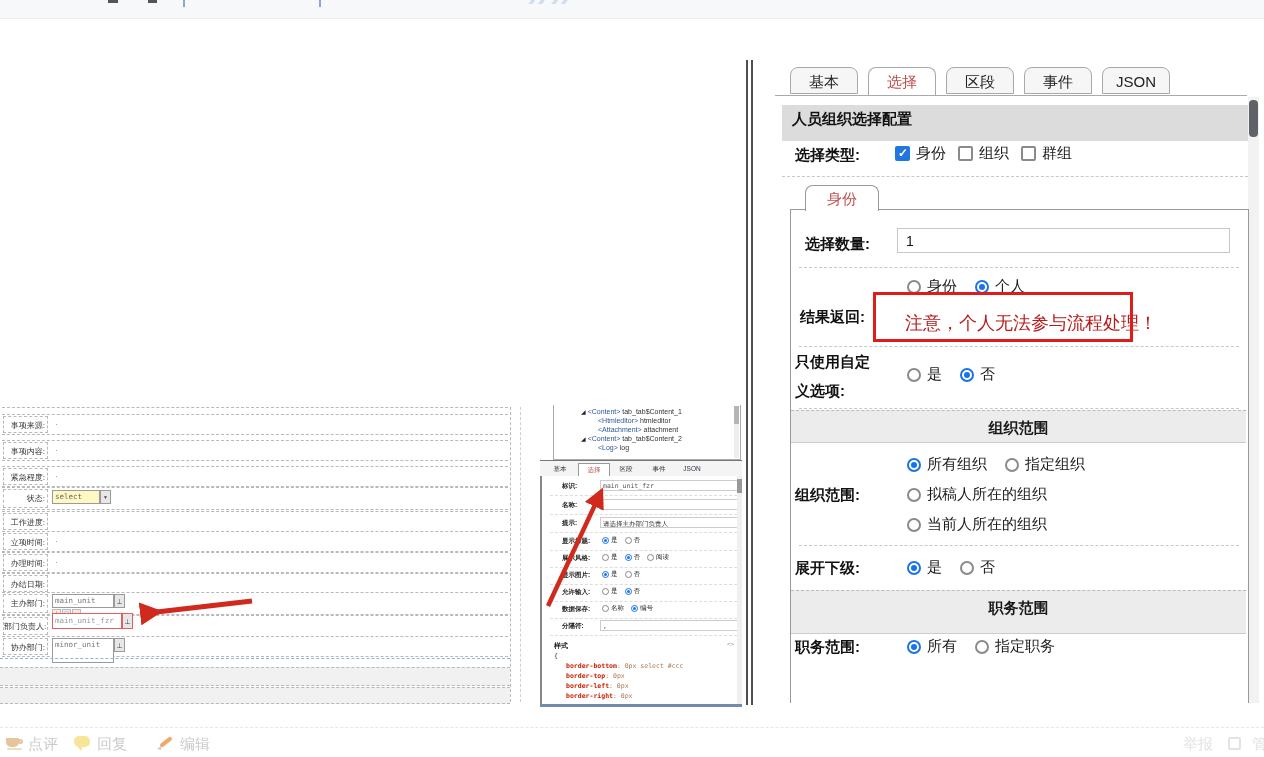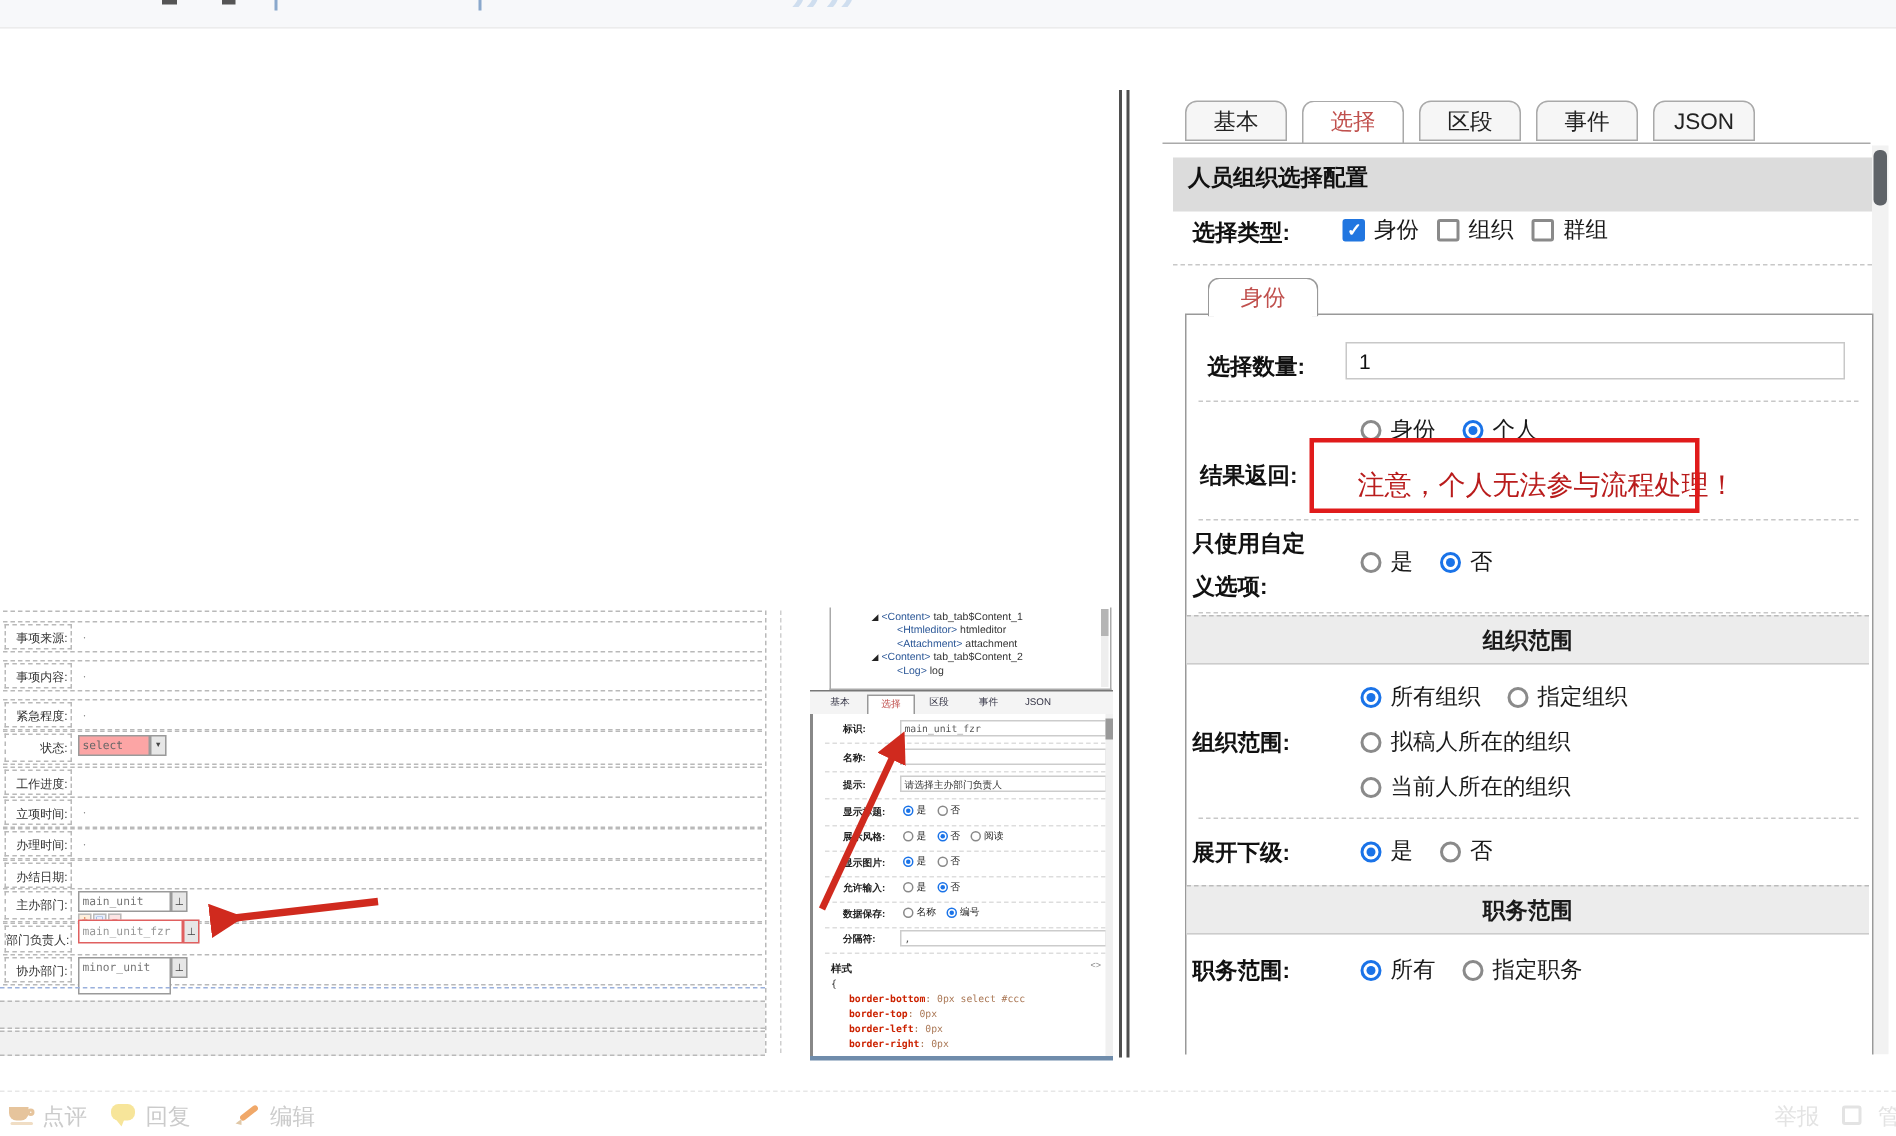--- a/index.html
+++ b/index.html
@@ -119,21 +119,21 @@
   <div class="frow" style="top:187px;height:21px">
       <div class="flbl">主办部门:</div>
     </div>
   <div class="frow" style="top:210px;height:20px">
       <div class="flbl">部门负责人:</div>
     </div>
   <div class="frow" style="top:231px;height:19px">
       <div class="flbl">协办部门:</div>
     </div>
 
-  <div class="mini" style="left:52px;top:85px;width:48px;height:14px;background:#fca5a5;color:#666"><span>select</span></div>
+  <div class="mini" style="left:52px;top:85px;width:48px;height:14px;background:#fef9c3;color:#666"><span>select</span></div>
   <div class="mbtn" style="left:100px;top:85px;height:14px;font-size:5px;line-height:13px">▼</div>
 
   <div class="mini" style="left:52px;top:189px;width:62px;height:14px">main_unit</div>
   <div class="mbtn" style="left:114px;top:189px;height:14px;line-height:13px">⊥</div>
 
   <div class="tool" style="left:52px;top:204px;color:#d06020;background:#fdeedd">+</div>
   <div class="tool" style="left:62px;top:204px;color:#4a78c0;background:#e8eefb">□</div>
   <div class="tool" style="left:72px;top:204px;color:#c03030;background:#fbe4e4">−</div>
 
   <div class="mini" style="left:52px;top:208px;width:70px;height:16px;border-color:#e06060;line-height:14px;color:#999">main_unit_fzr</div>
@@ -393,21 +393,21 @@
     <span class="rit">
         <span class="rc on"></span>
         <span>是</span>
       </span>
     <span class="rit">
         <span class="rc"></span>
         <span>否</span>
       </span>
   </div>
 
-  <div class="a band" style="left:34px;top:530px;width:455px;height:33px">职务范围</div>
+  <div class="a band" style="left:34px;top:530px;width:455px;height:44px">职务范围</div>
   <div class="a lbl" style="left:38px;top:578px">职务范围:</div>
   <div class="a rgrp" style="left:150px;top:577px">
     <span class="rit">
         <span class="rc on"></span>
         <span>所有</span>
       </span>
     <span class="rit">
         <span class="rc"></span>
         <span>指定职务</span>
       </span>

